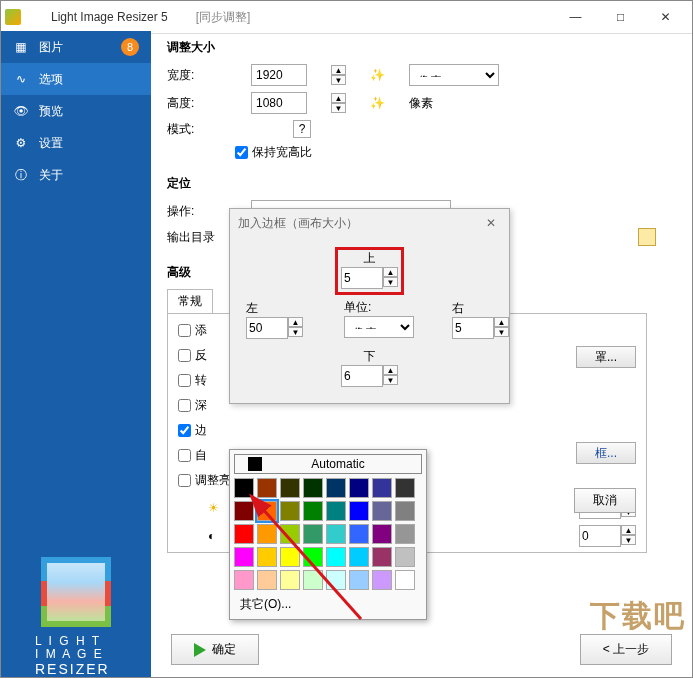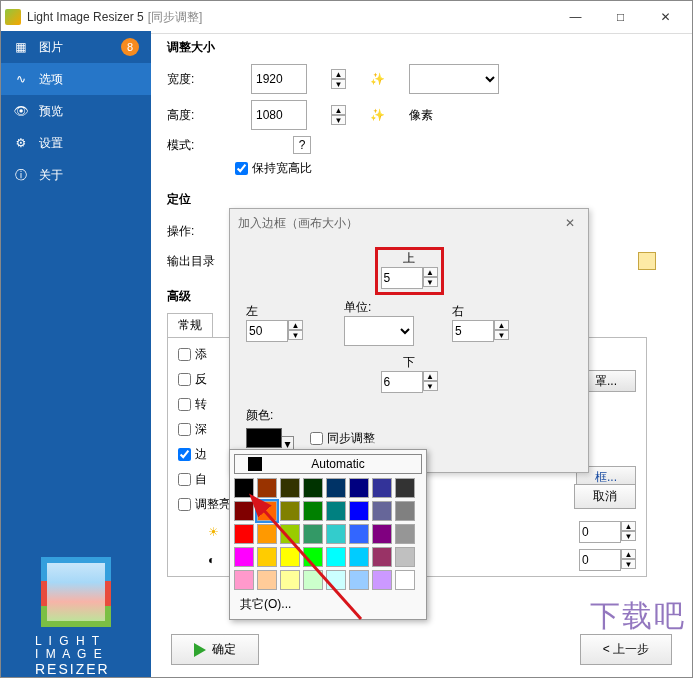--- a/index.html
+++ b/index.html
@@ -1,18 +1,18 @@
 <!DOCTYPE html>
 <html><head>
 <meta charset="utf-8">
 <style>
 * { box-sizing: border-box; margin: 0; padding: 0; font-family: "Microsoft YaHei", sans-serif; font-size: 12px; }
 body { width: 693px; height: 678px; background: #fff; position: relative; overflow: hidden; border: 1px solid #888; }
 
-.titlebar { height: 30px; display: flex; align-items: center; padding: 16px 4px; border-bottom: 1px solid #ddd; }
+.titlebar { height: 30px; display: flex; align-items: center; padding: 16px 4px; border-bottom: 1px solid #ddd; gap: 24px; }
 .titlebar .app-icon { width: 16px; height: 16px; background: linear-gradient(135deg,#8fc63f,#f7a600); margin-right: 6px; border-radius: 2px; }
 .titlebar .title { color: #333; }
 .titlebar .trial { color: #888; margin-left: 4px; }
 .titlebar .window-controls { margin-left: auto; display: flex; }
 .titlebar .wc { width: 45px; height: 28px; display: flex; align-items: center; justify-content: center; color: #333; }
 
 .sidebar { position: absolute; top: 30px; left: 0; width: 150px; bottom: 0; background: #195ea8; color: #fff; display: flex; flex-direction: column; }
 .sidebar-item { height: 32px; display: flex; align-items: center; padding: 0 12px; gap: 10px; }
 .sidebar-item.selected { background: #2676c8; }
 .sidebar .icon { width: 16px; display: flex; justify-content: center; }
@@ -20,35 +20,35 @@
 .sidebar .logo-img { margin-top: auto; width: 70px; height: 70px; margin-left: 40px; margin-bottom: 8px; background: linear-gradient(180deg,#359fdd 0 35%,#e84c3d 35% 70%,#7bbf44 70% 100%); position: relative; }
 .sidebar .logo-img::before { content:""; position:absolute; inset:6px; background: linear-gradient(180deg,#c8e6fa,#a7d8f7,#f7b4a8,#bfe29b); }
 .sidebar .logo-text { color: #fff; letter-spacing: 2px; padding: 0 0 0 34px; font-weight: 300; line-height: 1.1; }
 .sidebar .obviousidea { background: #f6e844; color: #333; height: 32px; display: flex; align-items: center; padding: 0 10px; gap: 6px; margin-top: 10px; font-style: italic; }
 .sidebar .bulb { width: 16px; height: 16px; background: #f6e844; border: 1px solid #aa9; border-radius: 50%; position: relative; }
 
 .main { position: absolute; top: 30px; left: 150px; right: 0; bottom: 0; padding: 4px 16px 10px 16px; }
 .section-title { font-weight: 600; margin: 4px 0 8px 0; }
 .row { display: flex; align-items: center; margin-bottom: 6px; gap: 24px; }
 .row .lbl { width: 60px; }
-input.num, select { border: 1px solid #a9a9a9; padding: 14px 4px; background: #fff; height: 22px; }
+input.num, select { border: 1px solid #a9a9a9; padding: 8px 4px; background: #fff; height: 22px; }
 input.num { width: 56px; }
 .spin { display: flex; flex-direction: column; }
 .spin div { width: 15px; height: 10px; border: 1px solid #a9a9a9; font-size: 8px; display: flex; align-items: center; justify-content: center; background: #fafafa; }
 .tab { display: inline-block; padding: 3px 10px; border: 1px solid #bbb; border-bottom: none; background: #fff; }
 .tab-content { padding: 8px 10px; border-top: 1px solid #bbb; }
 .cb { display: flex; align-items: center; gap: 4px; margin-bottom: 8px; }
 
 .footer-btns { position: absolute; bottom: 12px; left: 20px; right: 20px; display: flex; justify-content: space-between; }
 .btn { border: 1px solid #a7a7a7; background: linear-gradient(#fdfdfd,#e9e9e9); padding: 6px 22px; display: inline-flex; align-items: center; gap: 6px; }
 .btn.primary { }
 .play-icon { display:inline-block; width:0; height:0; border-left:12px solid #2fa52f; border-top:7px solid transparent; border-bottom:7px solid transparent; }
 
 
-.dialog { position: absolute; left: 228px; top: 207px; width: 360px; background: #f0f0f0; border: 1px solid #aaa; box-shadow: 2px 2px 6px rgba(0,0,0,.2); }
+.dialog { position: absolute; left: 228px; top: 207px; width: 281px; background: #f0f0f0; border: 1px solid #aaa; box-shadow: 2px 2px 6px rgba(0,0,0,.2); }
 .dialog-title { height: 28px; display: flex; align-items: center; padding: 0 8px; color: #666; }
 .dialog-title .close { margin-left: auto; width: 20px; height: 20px; display: flex; align-items: center; justify-content: center; }
 .dialog-body { padding: 10px 16px 16px 16px; }
 .dgrid { display: grid; grid-template-columns: 90px 100px 90px; gap: 6px 8px; align-items: center; margin-bottom: 8px; }
 .numbox { display: flex; }
 .numbox input { width: 42px; border: 1px solid #a9a9a9; padding: 2px; height: 22px; }
 .numbox .spin div { height: 10px; }
 .highlight { border: 3px solid #d8151b; padding: 0 3px 3px 3px; display: inline-block; }
 .color-sw { width: 36px; height: 20px; background: #000; border: 1px solid #666; display: inline-block; }
 .sw-dd { display: inline-block; width: 12px; height: 20px; border: 1px solid #888; border-left: none; background: #f3f3f3; text-align: center; }
@@ -61,21 +61,21 @@
 .cp-grid { display: grid; grid-template-columns: repeat(8, 20px); gap: 3px; margin-bottom: 4px; }
 .cp-grid div { width: 20px; height: 20px; border: 1px solid #aaa; }
 .cp-grid div.sel { outline: 2px solid #298dea; outline-offset: 0px; }
 .cp-other { padding: 2px 6px; }
 
 
 .arrow-svg { position: absolute; left: 230px; top: 488px; pointer-events: none; }
 
 .faded-btn { position: absolute; width: 60px; height: 22px; border: 1px solid #aaa; background: linear-gradient(#fafafa,#e4e4e4); display: inline-flex; align-items: center; justify-content: center; }
 
-.watermark { position:absolute; right:6px; bottom:40px; color:#4c1d95; font-size:30px; font-weight:400; letter-spacing:2px; opacity:.6; }
+.watermark { position:absolute; right:6px; bottom:40px; color:#a16207; font-size:30px; font-weight:700; letter-spacing:2px; opacity:.6; }
 </style>
 </head>
 <body>
 
 <div class="titlebar">
   <div class="app-icon"></div>
   <span class="title">Light Image Resizer 5</span>
   <span class="trial">[同步调整]</span>
   <div class="window-controls">
     <div class="wc">—</div>
@@ -209,21 +209,21 @@
         <div class="numbox">
             <input value="0" style="">
             <div class="spin">
               <div>▲</div>
               <div>▼</div>
             </div>
           </div>
       </div>
       <span class="faded-btn" style="right:10px;top:32px">罩...</span>
       <span class="faded-btn" style="right:10px;top:128px;color:#1a4ca2">框...</span>
-      <span class="button-small" style="position:absolute;right:10px;top:146px">取消</span>
+      <span class="button-small" style="position:absolute;right:10px;top:174px">取消</span>
     </div>
   </div>
 
   <div class="footer-btns">
     <span class="btn primary">
         <span class="play-icon"></span>
         <span>确定</span>
       </span>
     <span class="btn">
         <span>&lt; 上一步</span>
@@ -279,30 +279,20 @@
       <div>下</div>
       <div class="numbox" style="display:inline-flex">
           <input value="6" style="">
           <div class="spin">
             <div>▲</div>
             <div>▼</div>
           </div>
         </div>
     </div>
 
-    <div style="margin-top:14px">
-      <div>颜色:</div>
-      <div style="display:flex;align-items:center;gap:16px;margin-top:4px">
-        <span><span class="color-sw"></span><span class="sw-dd">▾</span></span>
-        <label class="cb">
-            <input type="checkbox" style="">
-            <span>同步调整</span>
-          </label>
-      </div>
-    </div>
   </div>
 </div>
 
 <div class="colorpicker">
   <div class="cp-auto">
     <span class="sq"></span>
     <span style="flex:1;text-align:center">Automatic</span>
   </div>
   <div class="cp-grid" id="cp-grid">
       <div style="background: rgb(0, 0, 0);"></div>

